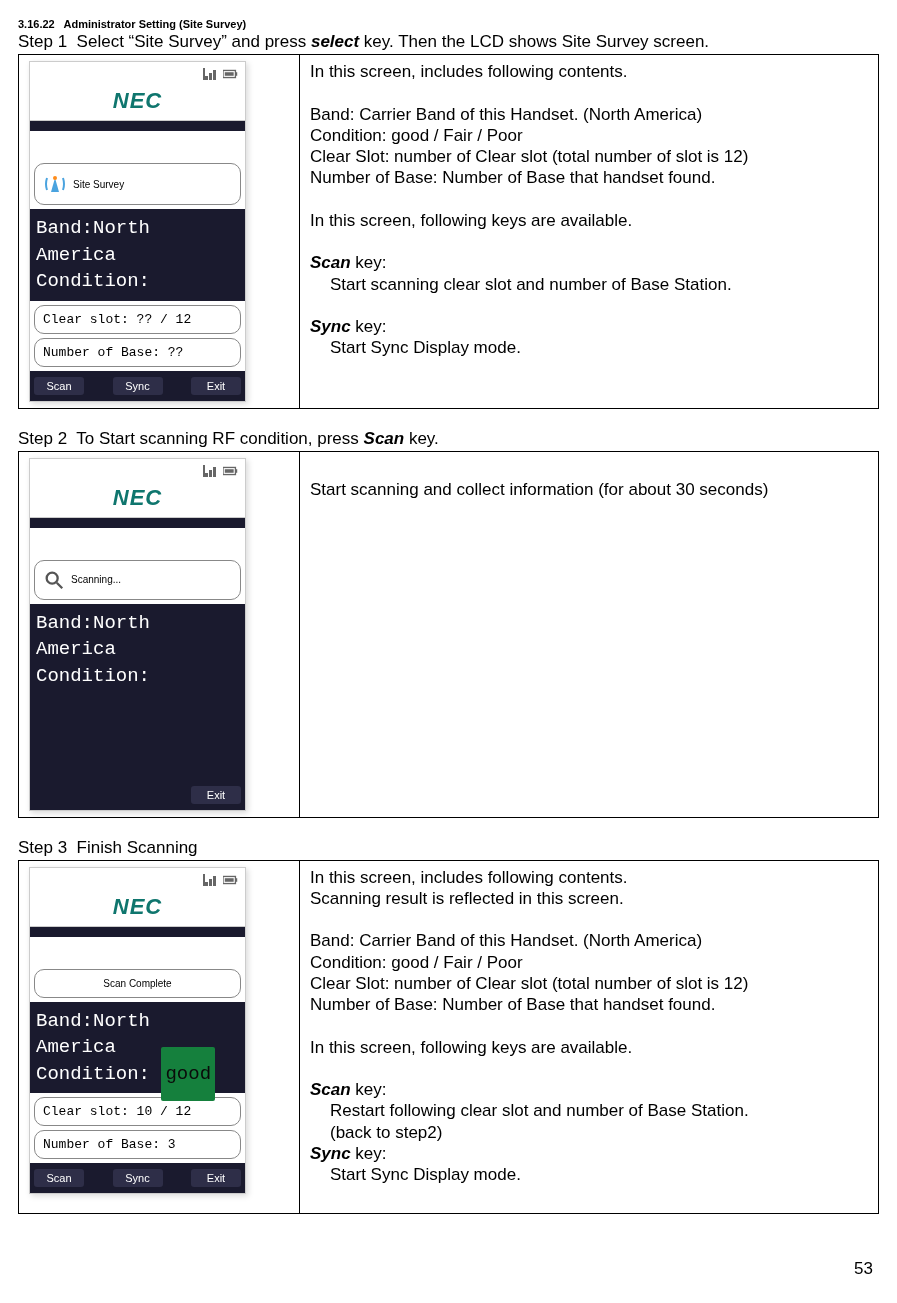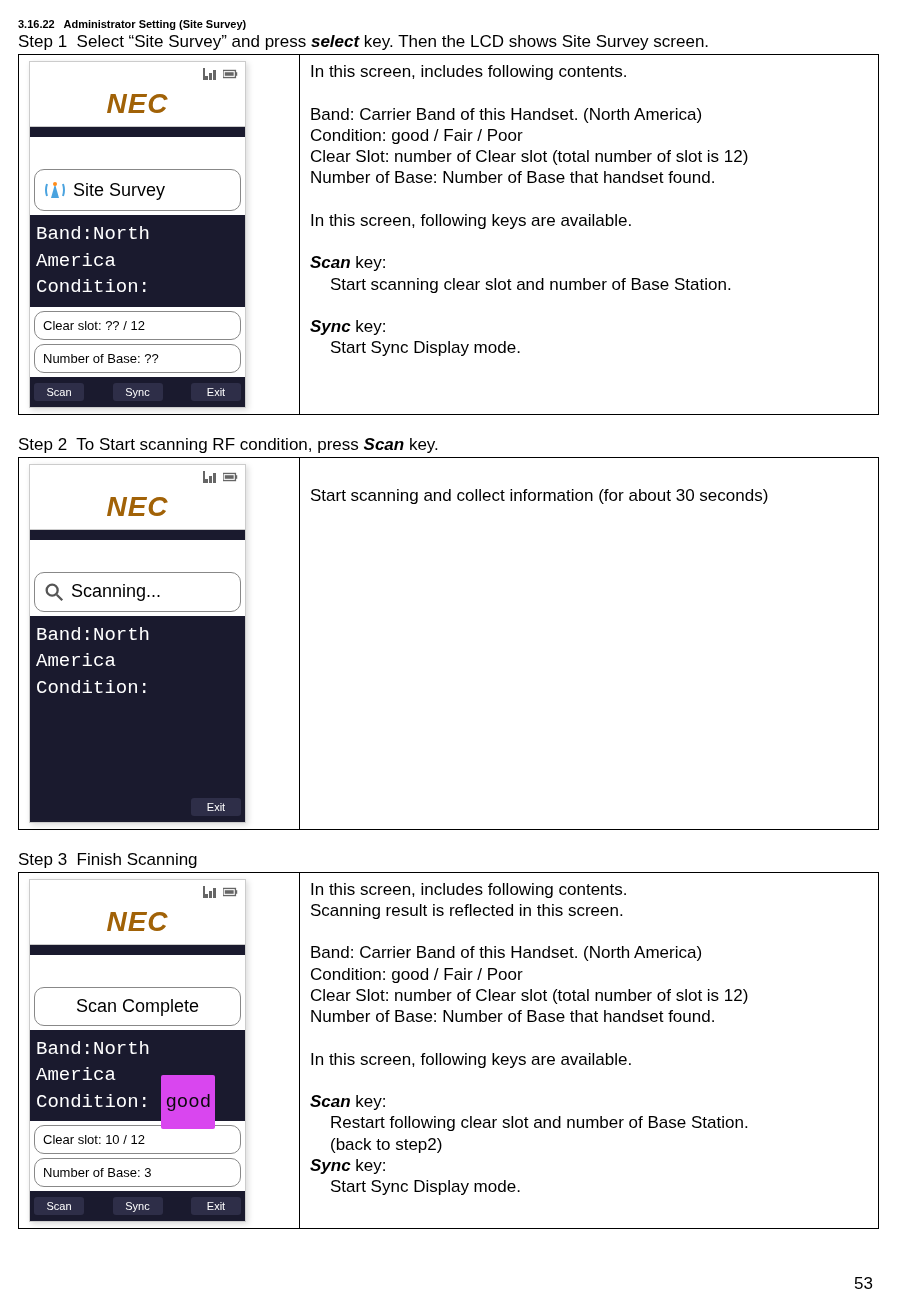--- a/index.html
+++ b/index.html
@@ -75,22 +75,22 @@
   }
   .sig-icon, .batt-icon {
     width: 16px;
     height: 12px;
   }
   .nec-logo {
     text-align: center;
     font-family: Arial, sans-serif;
     font-weight: bold;
     font-style: italic;
-    color: #a16207;
-    font-size: 28px;
+    color: #0f766e;
+    font-size: 22px;
     letter-spacing: 1px;
     padding: 2px 0 6px;
     border-bottom: 1px solid #ccc;
   }
   .dark-band {
     background: #1a1a2e;
     color: #fff;
     padding: 6px 6px;
     font-family: "Courier New", monospace;
     font-size: 19px;
@@ -99,29 +99,29 @@
   .dark-spacer {
     background: #1a1a2e;
     height: 10px;
   }
   .white-row {
     background: #fff;
     border: 1px solid #888;
     border-radius: 10px;
     margin: 4px;
     padding: 6px 8px;
-    font-family: Liberation Sans, sans-serif;
+    font-family: Liberation Mono, monospace;
     font-size: 13px;
     display: flex;
     align-items: center;
     gap: 6px;
   }
   .white-row.title {
     font-family: Arial, sans-serif;
-    font-size: 18px;
+    font-size: 10px;
     justify-content: flex-start;
     padding: 8px 8px;
     margin-top: 32px;
   }
   .softkeys {
     background: #1a1a2e;
     display: flex;
     justify-content: space-between;
     align-items: center;
     padding: 6px 4px;
@@ -133,21 +133,21 @@
     font-size: 11px;
     padding: 3px 8px;
     border-radius: 3px;
     min-width: 34px;
     text-align: center;
   }
   .softkey.empty {
     background: transparent;
   }
   .cond-good {
-    background: #d946ef;
+    background: #15803d;
     color: #0a0a0a;
     padding: 16px 4px;
     border-radius: 2px;
     font-family: "Courier New", monospace;
   }
   .ant-icon {
     width: 24px;
     height: 24px;
     flex-shrink: 0;
   }

